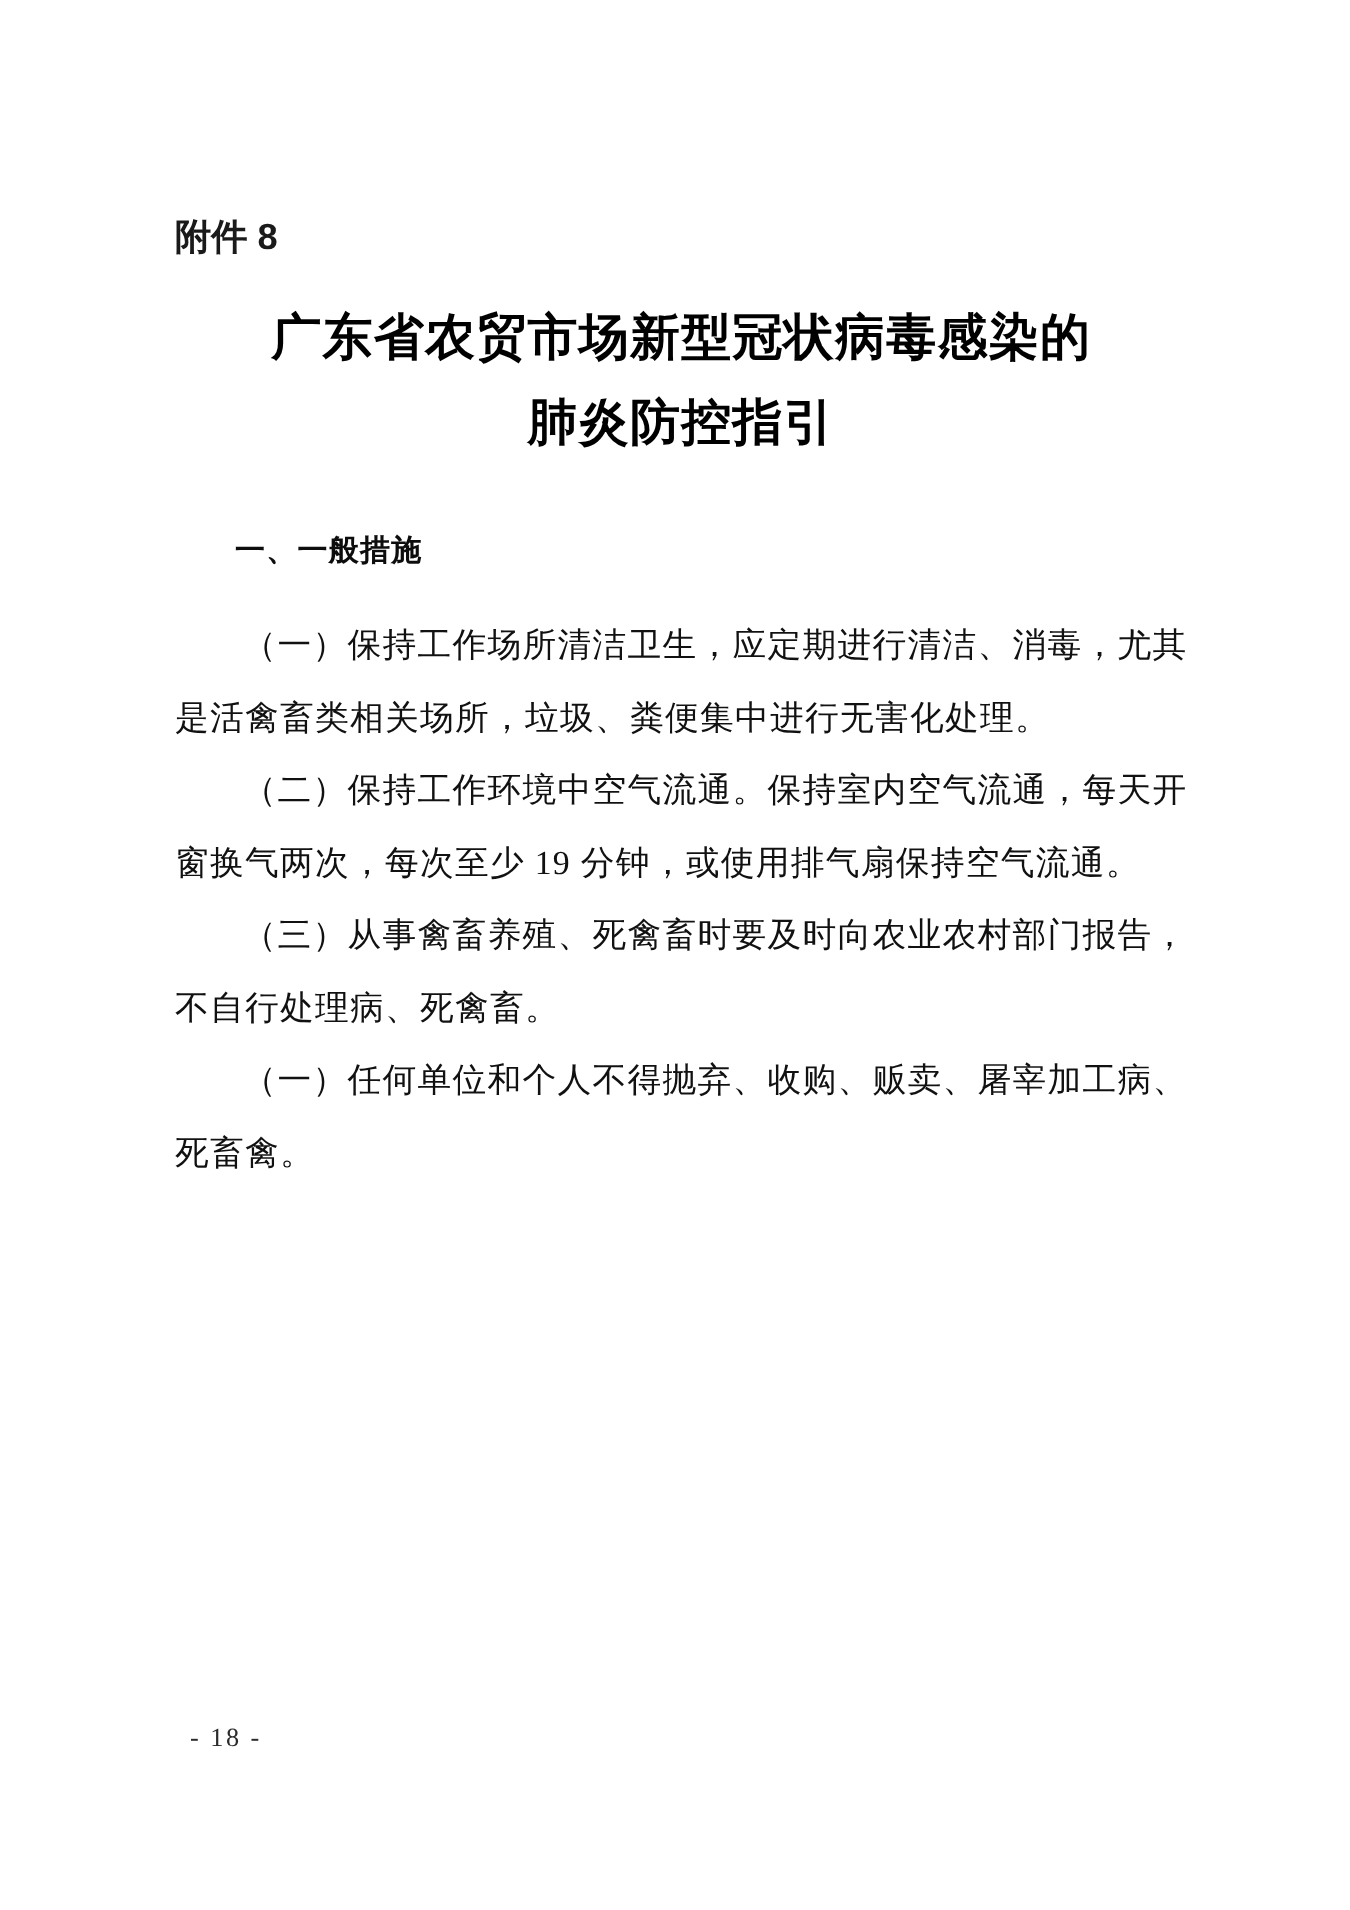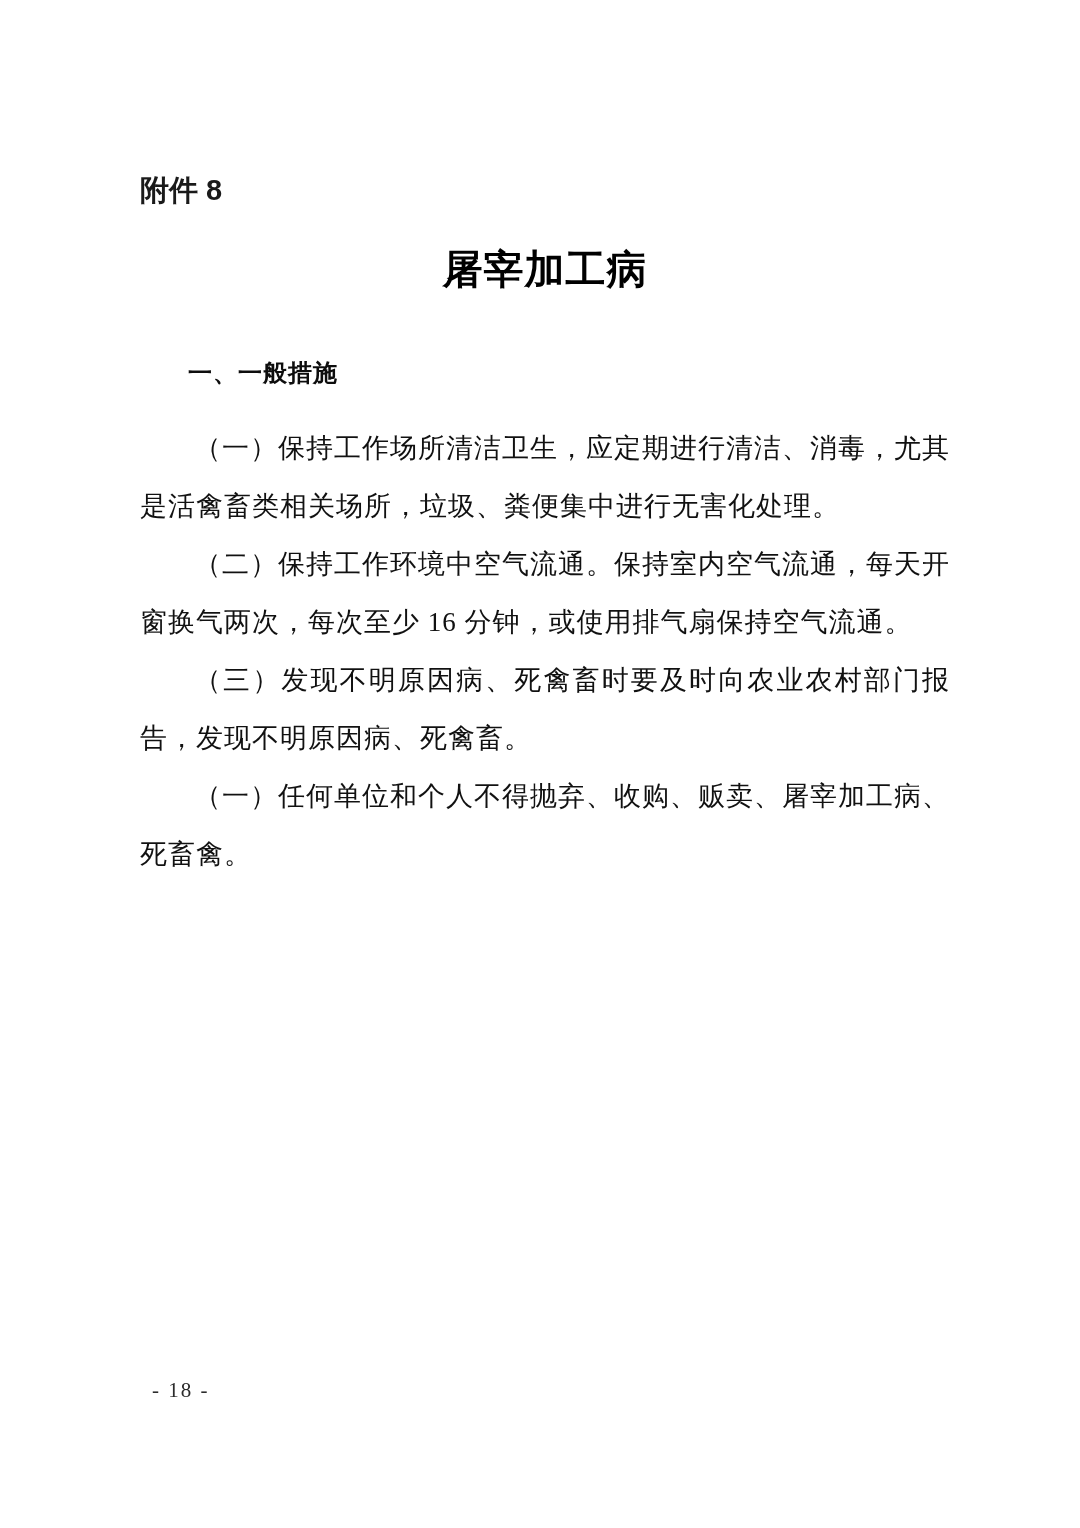--- a/index.html
+++ b/index.html
@@ -71,30 +71,31 @@
   }
 </style>
 </head>
 <body>
 
 <div class="page">
 
   <div class="attachment">附件 8</div>
 
   <h1 class="title">
-    <span class="title-line">屠宰加工病</span>
+    <span class="title-line">广东省农贸市场新型冠状病毒感染的</span>
+    <span class="title-line">肺炎防控指引</span>
   </h1>
 
   <h2 class="heading">一、一般措施</h2>
 
   <p class="para">（一）保持工作场所清洁卫生，应定期进行清洁、消毒，尤其是活禽畜类相关场所，垃圾、粪便集中进行无害化处理。</p>
 
-  <p class="para">（二）保持工作环境中空气流通。保持室内空气流通，每天开窗换气两次，每次至少 16 分钟，或使用排气扇保持空气流通。</p>
+  <p class="para">（二）保持工作环境中空气流通。保持室内空气流通，每天开窗换气两次，每次至少 19 分钟，或使用排气扇保持空气流通。</p>
 
-  <p class="para">（三）发现不明原因病、死禽畜时要及时向农业农村部门报告，发现不明原因病、死禽畜。</p>
+  <p class="para">（三）从事禽畜养殖、死禽畜时要及时向农业农村部门报告，不自行处理病、死禽畜。</p>
 
 
 
 
   <p class="para">（一）任何单位和个人不得抛弃、收购、贩卖、屠宰加工病、死畜禽。</p>
 
   <div class="page-number">- 18 -</div>
 
 </div>
 

